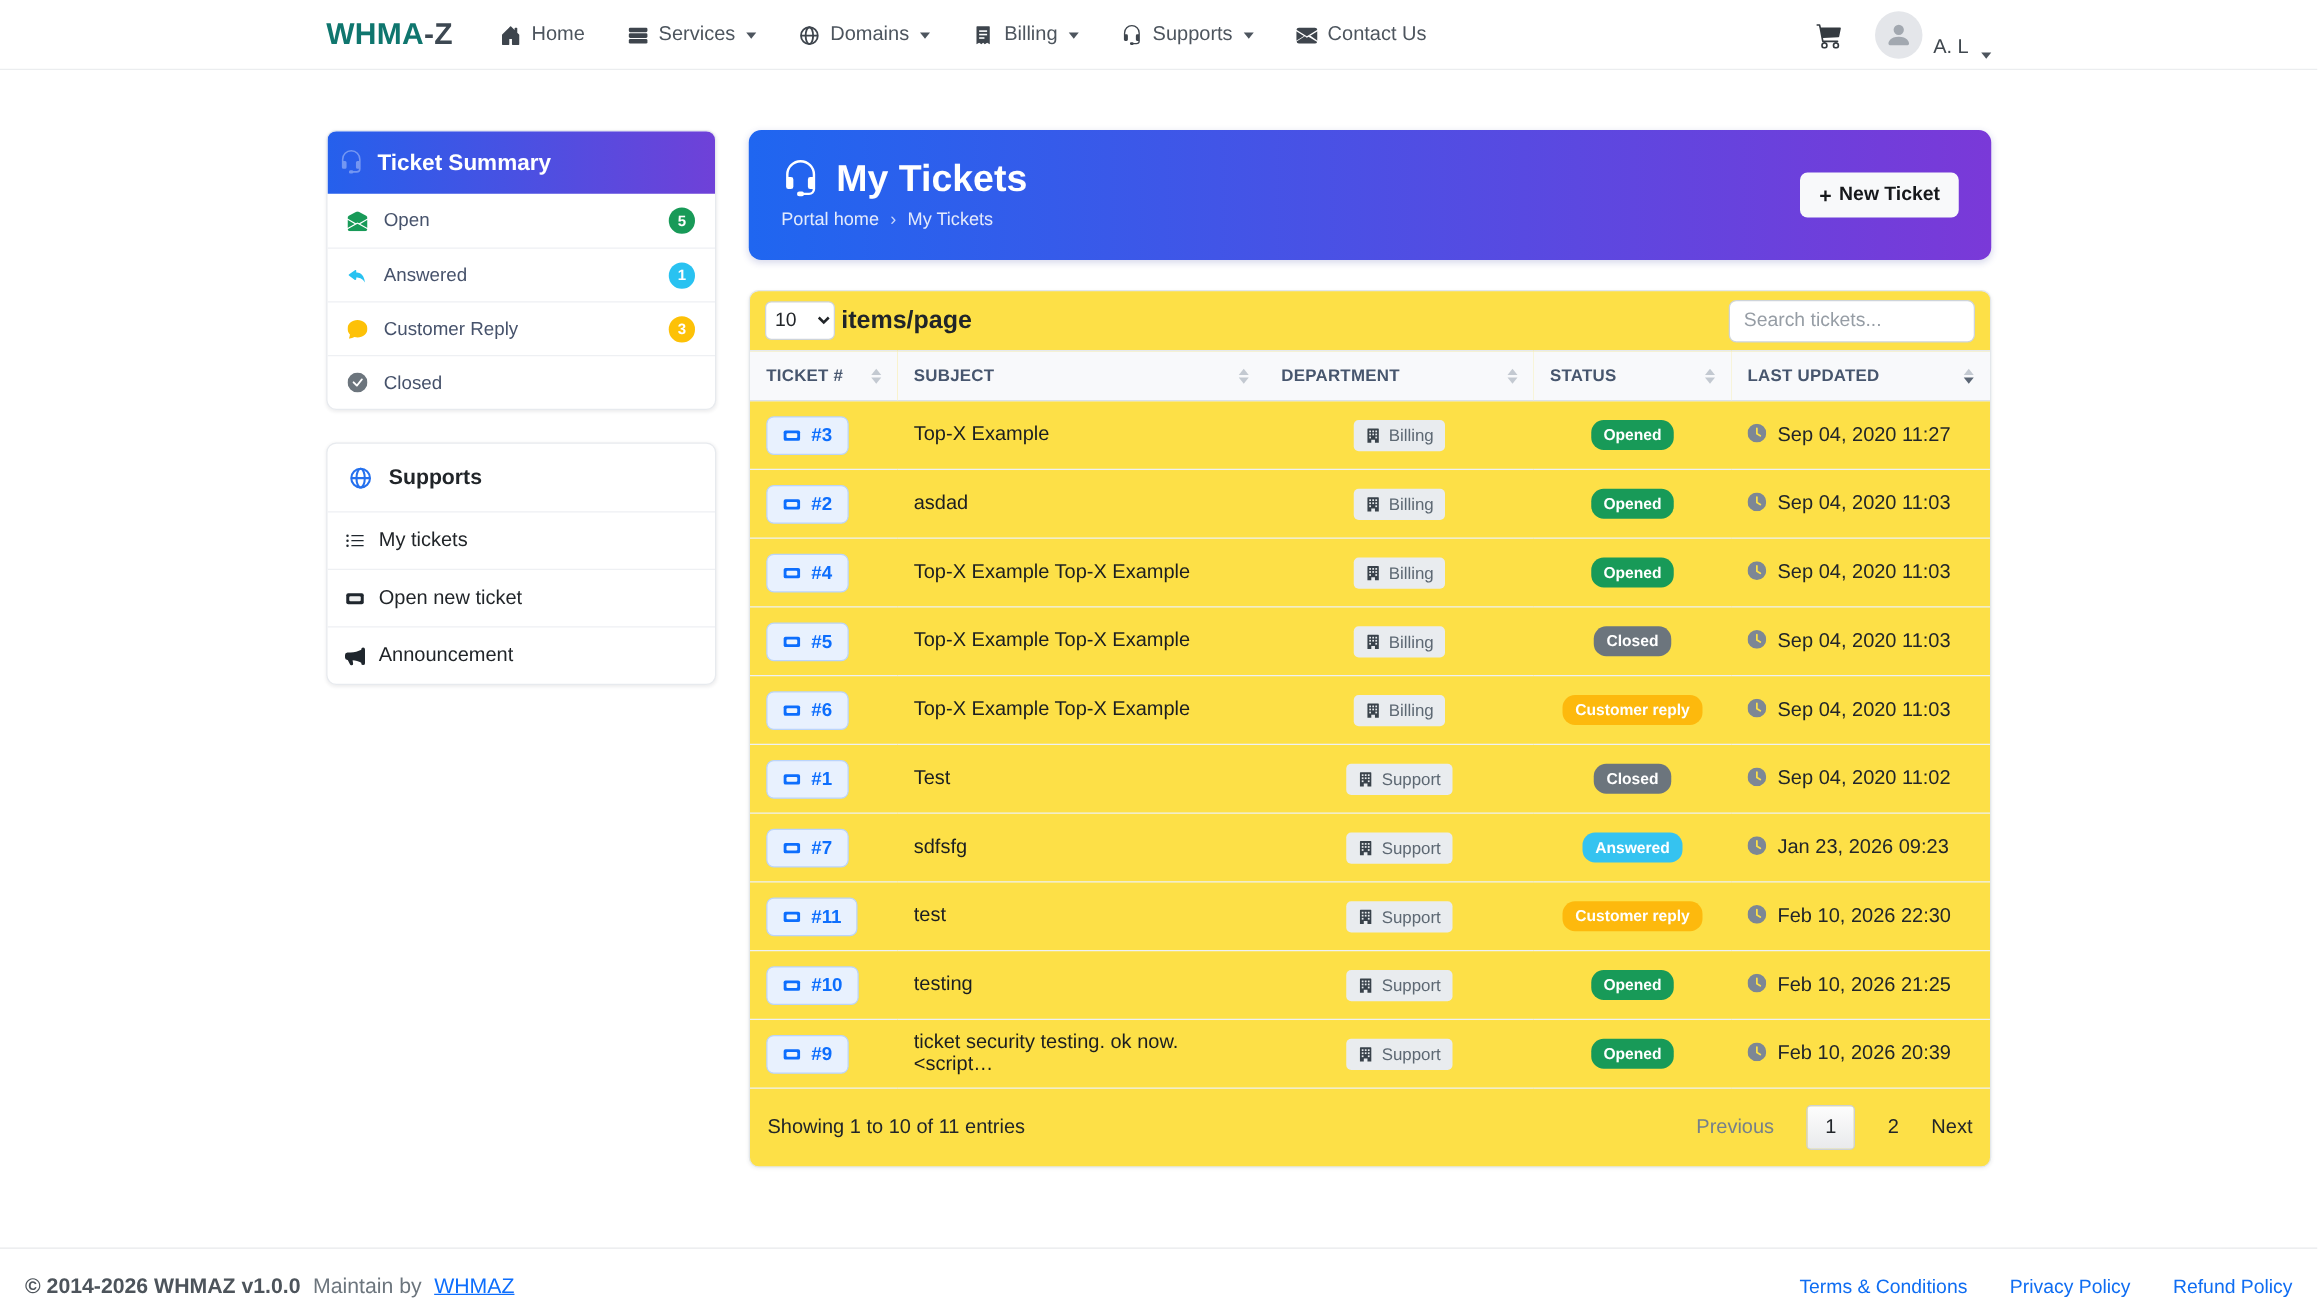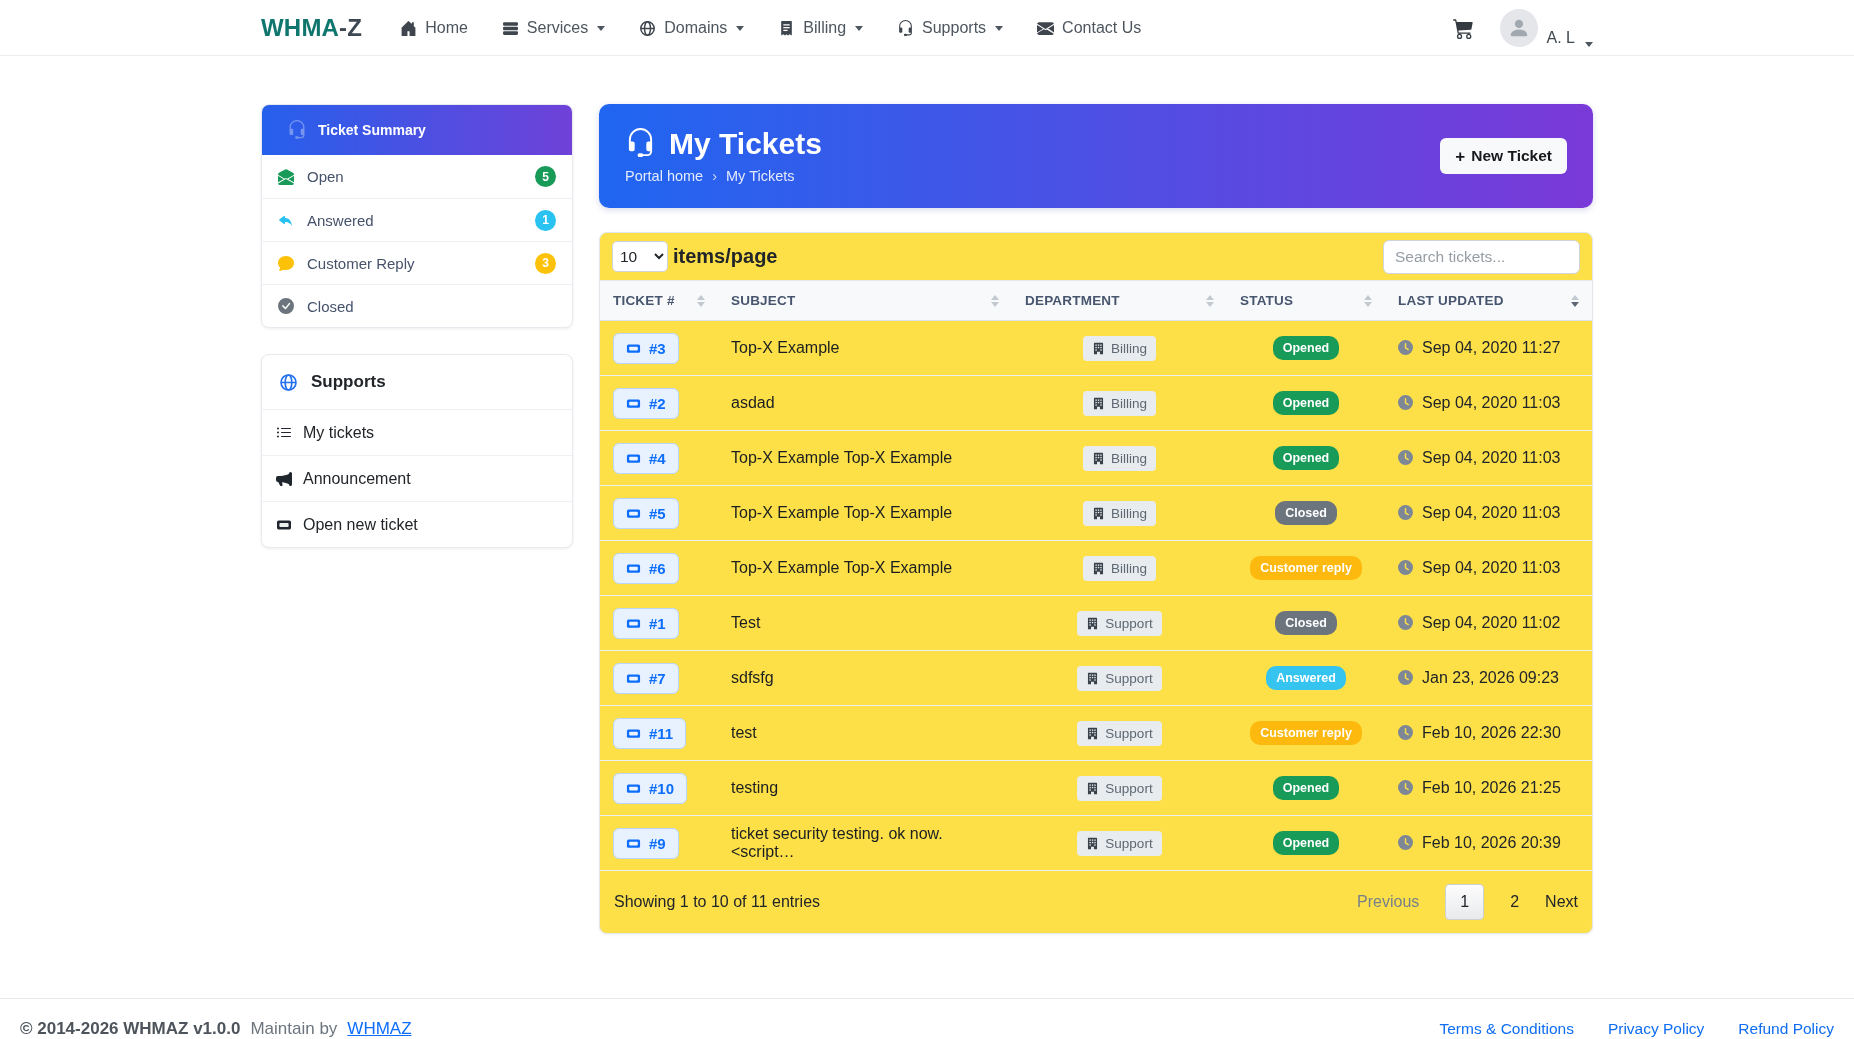--- a/index.html
+++ b/index.html
@@ -26,22 +26,22 @@
   .user-name { font-size:16px; color:#3f474e; }
 
   
   .content { display:flex; gap:26px; margin-top:48px; align-items:flex-start; }
   .sidebar { width:312px; flex:none; display:flex; flex-direction:column; gap:26px; }
   .main { flex:1; min-width:0; }
 
   .card { background:#fff; border:1px solid #e7eaee; border-radius:8px; box-shadow:0 1px 3px rgba(20,30,40,.08); overflow:hidden; }
 
   
-  .card-head { height:50px; display:flex; align-items:center; gap:11px; padding:0 25px;
-    background:linear-gradient(90deg,#2560ec,#6f41d8); color:#fff; font-size:14px; font-weight:bold; }
+  .card-head { height:50px; display:flex; align-items:center; gap:11px; padding:0 9px;
+    background:linear-gradient(90deg,#2560ec,#6f41d8); color:#fff; font-size:18px; font-weight:bold; }
   .card-head .ic { font-size:20px; opacity:.35; }
   .sum-list, .sup-list { list-style:none; margin:0; padding:0; }
   .sum-item { height:43px; display:flex; align-items:center; gap:13px; padding:0 16px;
     font-size:15px; color:#46526b; cursor:pointer; border-top:1px solid #eef0f3; }
   .sum-item:first-child { border-top:none; }
   .sum-item .ic { font-size:16px; }
   .cnt { margin-left:auto; min-width:21px; height:21px; padding:0 5px; border-radius:50%;
     color:#fff; font-size:12px; font-weight:bold; display:flex; align-items:center; justify-content:center; }
 
   
@@ -280,33 +280,33 @@
             <span class="ic">
               <svg viewBox="0 0 16 16" fill="currentColor">
                 <path d="M5 11.5a.5.5 0 0 1 .5-.5h9a.5.5 0 0 1 0 1h-9a.5.5 0 0 1-.5-.5zm0-4a.5.5 0 0 1 .5-.5h9a.5.5 0 0 1 0 1h-9a.5.5 0 0 1-.5-.5zm0-4a.5.5 0 0 1 .5-.5h9a.5.5 0 0 1 0 1h-9a.5.5 0 0 1-.5-.5zm-3 1a1 1 0 1 0 0-2 1 1 0 0 0 0 2zm0 4a1 1 0 1 0 0-2 1 1 0 0 0 0 2zm0 4a1 1 0 1 0 0-2 1 1 0 0 0 0 2z"></path>
               </svg>
             </span>
             <span>My tickets</span>
           </li>
           <li class="sup-item">
             <span class="ic">
               <svg viewBox="0 0 16 16" fill="currentColor">
-                <path d="M13 2.5a1.5 1.5 0 0 1 3 0v11a1.5 1.5 0 0 1-3 0v-.214c-2.162-1.241-4.49-1.843-6.912-2.083l.405 2.712A1 1 0 0 1 5.51 15.1h-.548a1 1 0 0 1-.916-.599l-1.85-3.49-.202-.003A2.014 2.014 0 0 1 0 9V7a2.02 2.02 0 0 1 1.992-2.013 75 75 0 0 0 2.483-.075c3.043-.154 6.148-.849 8.525-2.199V2.5z"></path>
-              </svg>
-            </span>
-            <span>Announcement</span>
-          </li>
-          <li class="sup-item">
-            <span class="ic">
-              <svg viewBox="0 0 16 16" fill="currentColor">
                 <rect x="1" y="3.6" width="14" height="8.8" rx="1.6"></rect>
                 <rect x="3.4" y="6" width="9.2" height="4" rx="1" fill="#fff" opacity="0.92"></rect>
               </svg>
             </span>
             <span>Open new ticket</span>
+          </li>
+          <li class="sup-item">
+            <span class="ic">
+              <svg viewBox="0 0 16 16" fill="currentColor">
+                <path d="M13 2.5a1.5 1.5 0 0 1 3 0v11a1.5 1.5 0 0 1-3 0v-.214c-2.162-1.241-4.49-1.843-6.912-2.083l.405 2.712A1 1 0 0 1 5.51 15.1h-.548a1 1 0 0 1-.916-.599l-1.85-3.49-.202-.003A2.014 2.014 0 0 1 0 9V7a2.02 2.02 0 0 1 1.992-2.013 75 75 0 0 0 2.483-.075c3.043-.154 6.148-.849 8.525-2.199V2.5z"></path>
+              </svg>
+            </span>
+            <span>Announcement</span>
           </li>
         </ul>
     </div>
   </aside>
 
   <main class="main">
     <section class="hero">
       <div class="hero-left">
         <h1 class="hero-title" style="margin:0;">
           <span class="ic" id="hero-icon">

